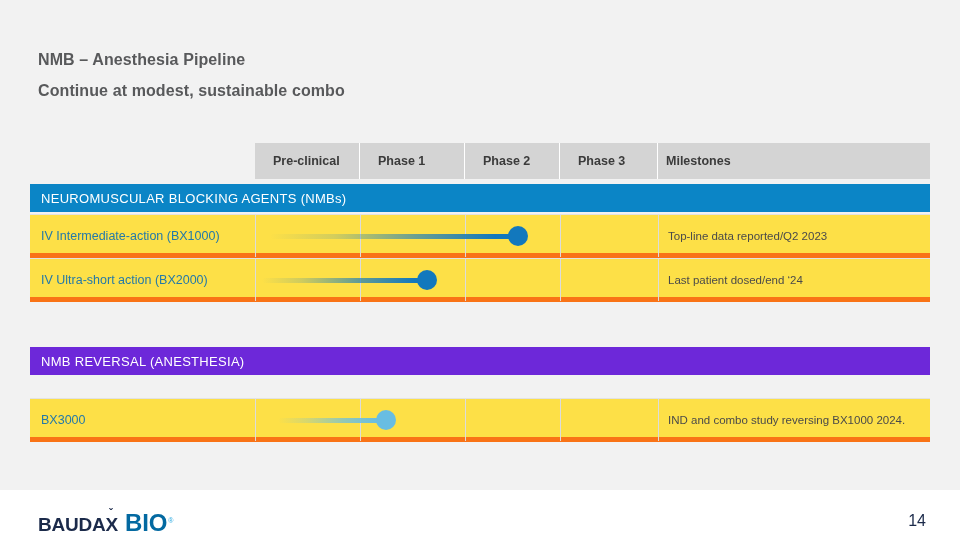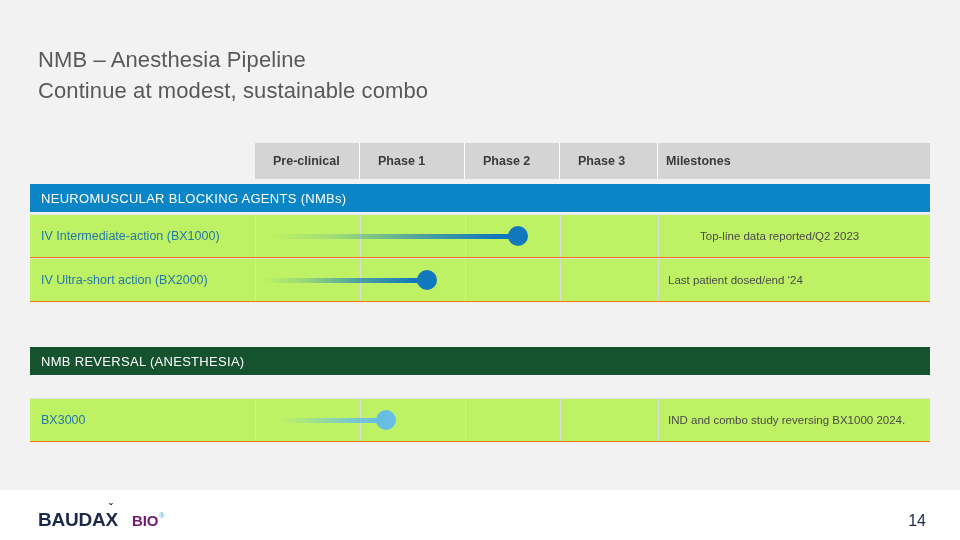--- a/index.html
+++ b/index.html
@@ -20,22 +20,22 @@
     background: #f2f2f2;
   }
   
   #title-block {
     position: absolute;
     left: 38px;
     top: 44px;
     width: 700px;
   }
   .title-line {
-    font-size: 22px;
-    font-weight: normal;
+    font-size: 16px;
+    font-weight: bold;
     color: #58595b;
     letter-spacing: 0.1px;
     line-height: 31px;
     white-space: nowrap;
   }
   
   #pipeline {
     position: absolute;
     left: 30px;
     top: 143px;
@@ -82,23 +82,23 @@
     color: #ffffff;
     font-size: 13px;
     letter-spacing: 0.3px;
   }
   
   .prod-row {
     position: absolute;
     left: 0px;
     width: 900px;
     height: 44px;
-    background: #bef264;
+    background: #fde047;
     border-top: 1px solid #e2e2e2;
-    border-bottom: 1px solid #f97316;
+    border-bottom: 5px solid #f97316;
     box-sizing: border-box;
   }
   .prod-label {
     position: absolute;
     left: 11px;
     top: 0;
     height: 42px;
     display: flex;
     align-items: center;
     font-size: 12.5px;
@@ -169,25 +169,25 @@
     position: absolute;
     right: 2px;
     top: -5px;
     width: 7px;
     height: 6px;
     color: #1b2a4a;
     font-size: 11px;
     line-height: 6px;
   }
   .logo-bio {
-    font-size: 15px;
-    font-weight: bold;
-    color: #701a75;
+    font-size: 24px;
+    font-weight: bold;
+    color: #0369a1;
     letter-spacing: -0.2px;
-    margin-left: 14px;
+    margin-left: 7px;
   }
   .logo-reg {
     font-size: 7px;
     color: #29a8e0;
     margin-left: 1px;
     position: relative;
     top: -8px;
   }
   #page-num {
     position: absolute;
@@ -227,39 +227,39 @@
       <div class="vline" style="left:225px;"></div>
       <div class="vline" style="left:330px;"></div>
       <div class="vline" style="left:435px;"></div>
       <div class="vline" style="left:530px;"></div>
       <div class="vline" style="left:628px;"></div>
       <div class="bar-wrap" style="left:240px; width:255px;">
         <div class="bar-line" style="left:0px; width:250px;
              background:linear-gradient(to right, rgba(18,120,189,0) 0%, rgba(18,120,189,0.18) 26%, rgba(18,120,189,0.62) 58%, rgba(18,120,189,1) 90%, rgba(18,120,189,1) 100%);"></div>
         <div class="bar-dot" style="left:238px; background:#1278bd;"></div>
       </div>
-      <div class="milestone" style="left:638px;margin-left:32px;">Top-line data reported/Q2 2023</div>
+      <div class="milestone" style="left:638px;">Top-line data reported/Q2 2023</div>
     </div>
 
     <div class="prod-row" style="top:115px;">
       <div class="prod-label">IV Ultra-short action (BX2000)</div>
       <div class="vline" style="left:225px;"></div>
       <div class="vline" style="left:330px;"></div>
       <div class="vline" style="left:435px;"></div>
       <div class="vline" style="left:530px;"></div>
       <div class="vline" style="left:628px;"></div>
       <div class="bar-wrap" style="left:232px; width:178px;">
         <div class="bar-line" style="left:0px; width:166px;
              background:linear-gradient(to right, rgba(18,120,189,0) 0%, rgba(18,120,189,0.20) 24%, rgba(18,120,189,0.66) 58%, rgba(18,120,189,1) 92%, rgba(18,120,189,1) 100%);"></div>
         <div class="bar-dot" style="left:155px; background:#1278bd;"></div>
       </div>
       <div class="milestone" style="left:638px;">Last patient dosed/end ‘24</div>
     </div>
 
-    <div class="section-band" style="top:204px; background:#14532d;">
+    <div class="section-band" style="top:204px; background:#6d28d9;">
       <span>NMB REVERSAL (ANESTHESIA)</span>
     </div>
 
     <div class="prod-row" style="top:234px;margin-top:21px;">
       <div class="prod-label">BX3000</div>
       <div class="vline" style="left:225px;"></div>
       <div class="vline" style="left:330px;"></div>
       <div class="vline" style="left:435px;"></div>
       <div class="vline" style="left:530px;"></div>
       <div class="vline" style="left:628px;"></div>

